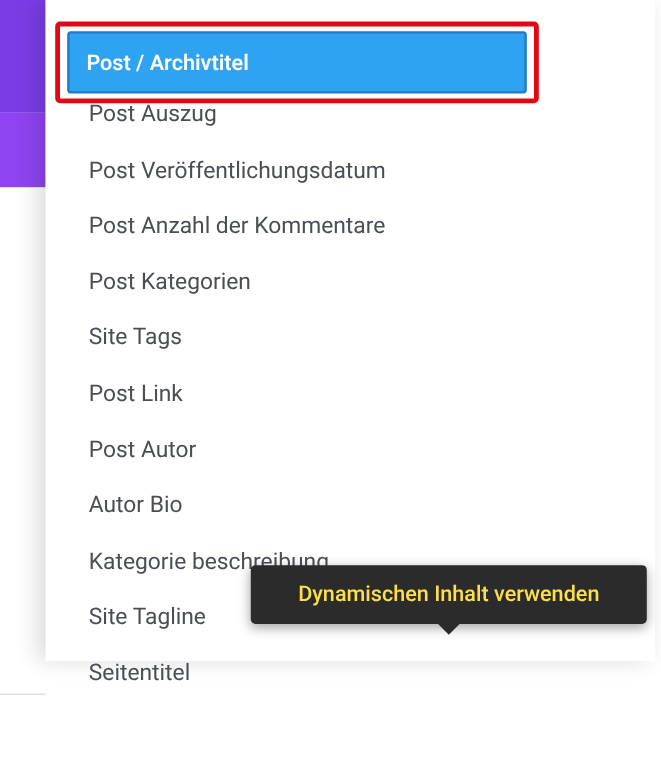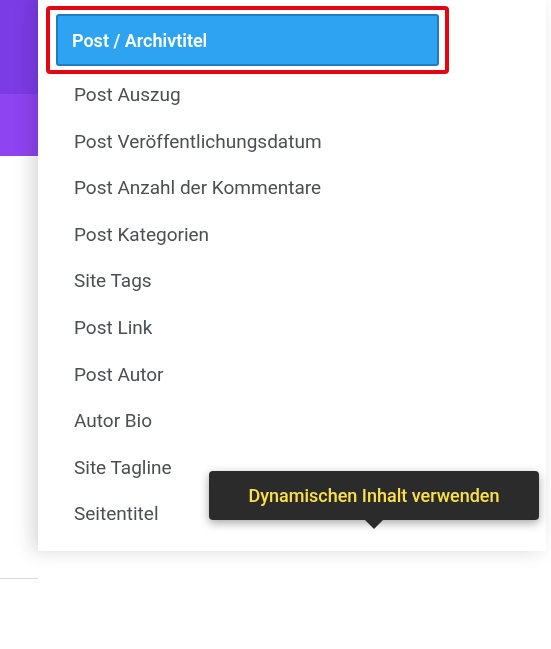--- a/index.html
+++ b/index.html
@@ -29,21 +29,21 @@
     position: absolute;
     left: 38px; top: 0;
     width: 508px;
     height: 551px;
     background: #fff;
     box-shadow: -6px 0 18px rgba(0,0,0,0.15);
   }
 
   .highlight-frame {
     position: absolute;
-    left: 46px; top: 6px;
+    left: 46px; top: 18px;
     width: 403px; height: 68px;
     border: 4px solid #e30613;
     border-radius: 4px;
     display: flex;
     align-items: flex-end;
     padding: 4px 6px;
     pointer-events: none;
   }
   .selected-item {
     flex: 1;
@@ -107,20 +107,21 @@
 <div class="dropdown">
   <div class="list">
     <div class="list-item">Post Auszug</div>
     <div class="list-item">Post Veröffentlichungsdatum</div>
     <div class="list-item">Post Anzahl der Kommentare</div>
     <div class="list-item">Post Kategorien</div>
     <div class="list-item">Site Tags</div>
     <div class="list-item">Post Link</div>
     <div class="list-item">Post Autor</div>
     <div class="list-item">Autor Bio</div>
+    <div class="list-item">Kategorie beschreibung</div>
     <div class="list-item">Site Tagline</div>
     <div class="list-item">Seitentitel</div>
   </div>
 </div>
 
 <div class="highlight-frame">
   <div class="selected-item">
     <span>Post / Archivtitel</span>
   </div>
 </div>

